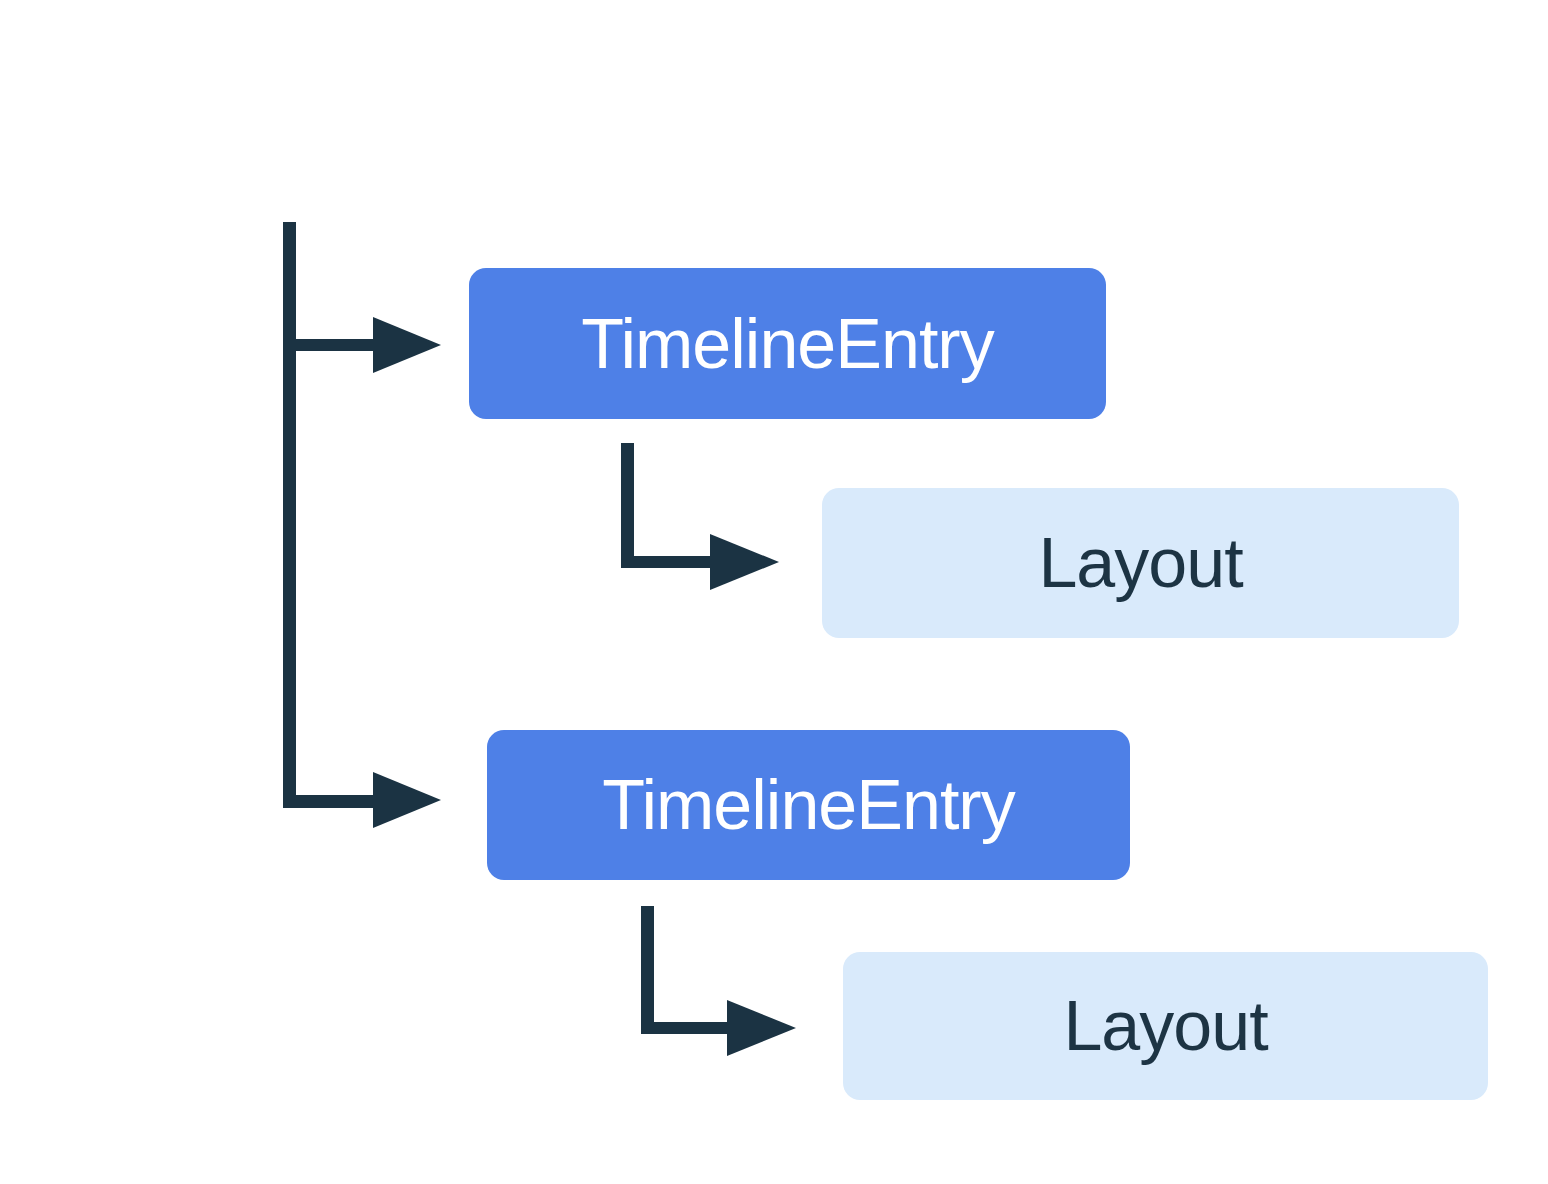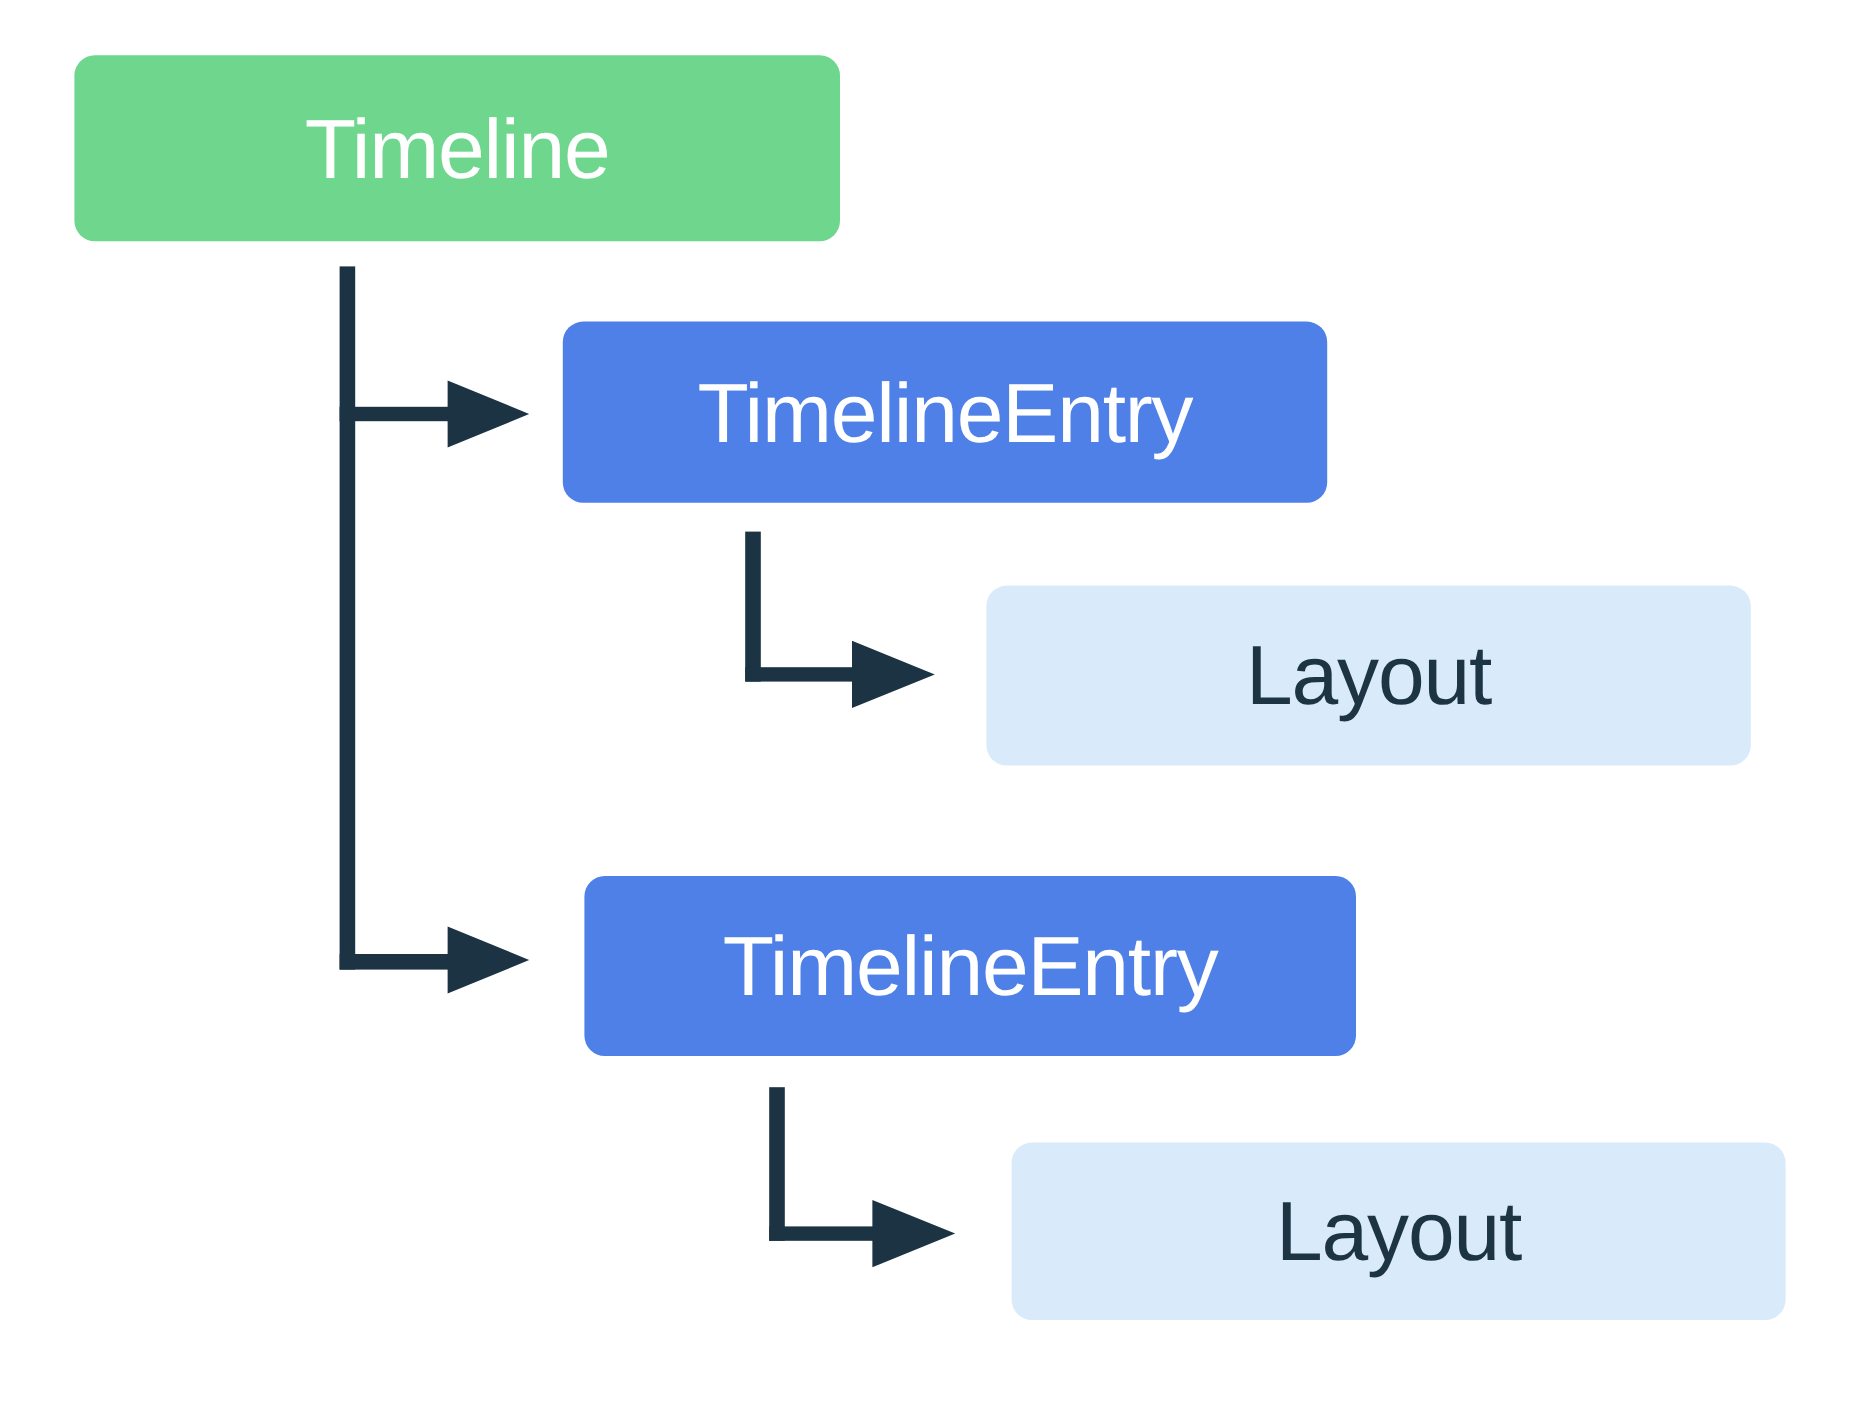--- a/index.html
+++ b/index.html
@@ -73,23 +73,20 @@
 
     <rect class="edge-shape" x="621" y="443" width="13" height="125"></rect>
     <rect class="edge-shape" x="621" y="556" width="90" height="12"></rect>
     <polygon class="edge-shape" points="710,534 710,590 779,562"></polygon>
 
     <rect class="edge-shape" x="641" y="906" width="13" height="128"></rect>
     <rect class="edge-shape" x="641" y="1022" width="88" height="12"></rect>
     <polygon class="edge-shape" points="727,1000 727,1056 796,1028"></polygon>
   </svg>
 
-  <div class="node node-root">
-    <span>Timeline</span>
-  </div>
 
   <div class="node node-entry-1">
     <span>TimelineEntry</span>
   </div>
 
   <div class="node node-layout-1">
     <span>Layout</span>
   </div>
 
   <div class="node node-entry-2">

